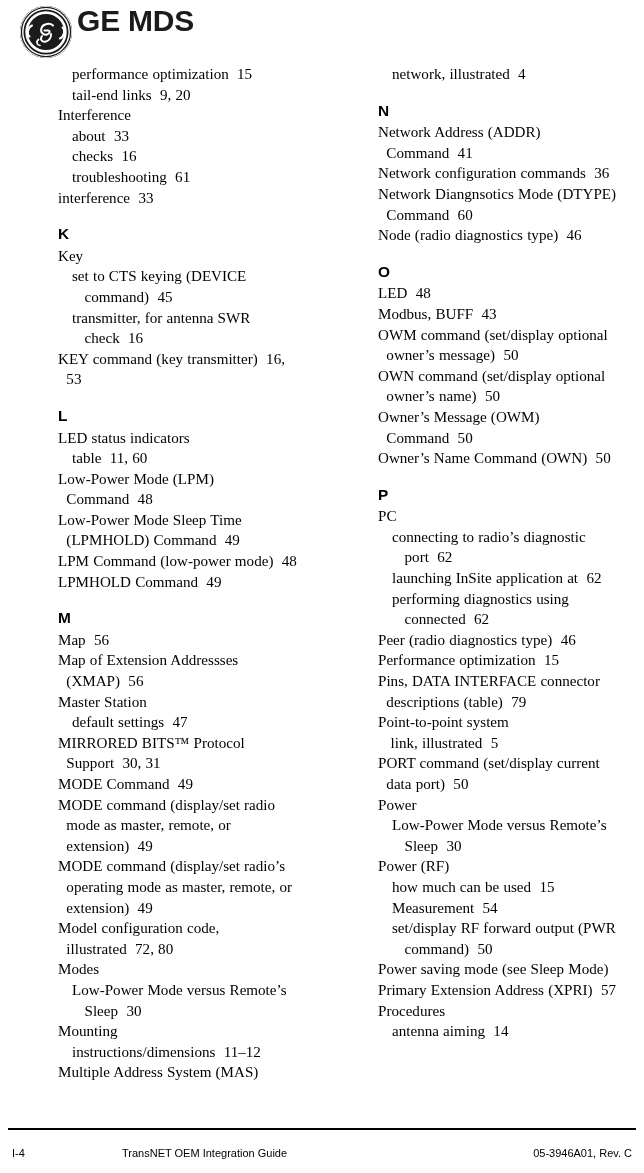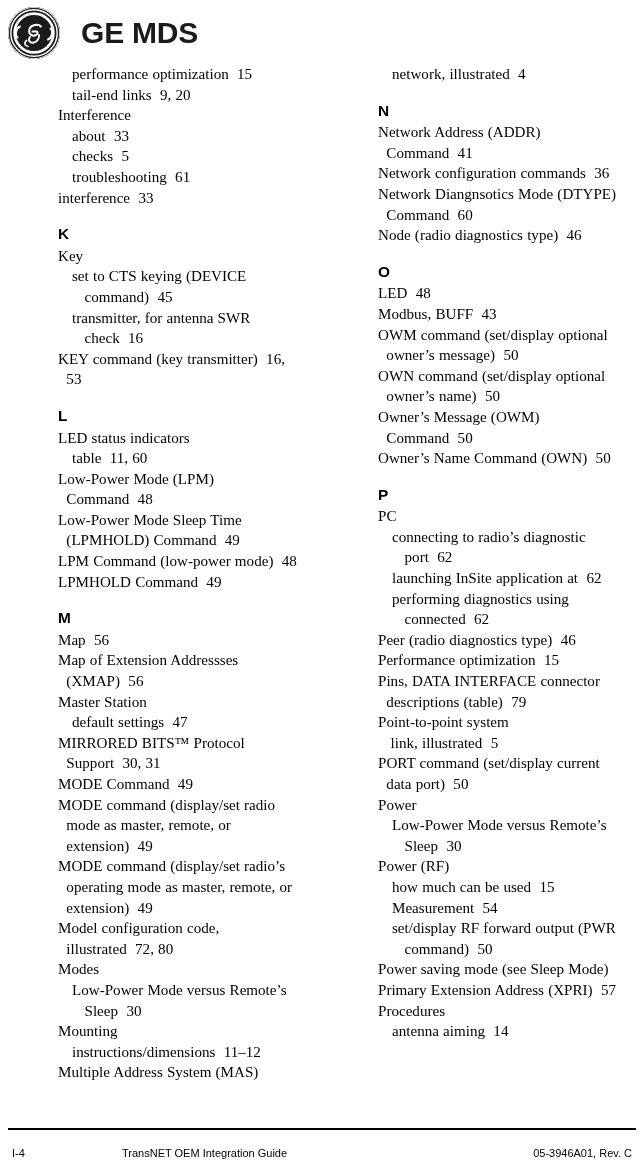--- a/index.html
+++ b/index.html
@@ -12,26 +12,26 @@
     height: 1173px;
     position: relative;
     font-family: "Liberation Serif", serif;
     color: #000000;
     overflow: hidden;
   }
 
   
   #masthead {
     position: absolute;
-    left: 8px;
+    left: 20px;
     top: 6px;
     height: 54px;
     display: flex;
-    align-items: center;
-    gap: 21px;
+    align-items: flex-start;
+    gap: 5px;
   }
   #ge-monogram {
     width: 52px;
     height: 52px;
     border-radius: 50%;
     background: #1b1b1b;
     position: relative;
     flex: 0 0 auto;
     box-shadow: inset 0 0 0 1.5px #ffffff, inset 0 0 0 3px #1b1b1b;
   }
@@ -132,21 +132,21 @@
   </div>
   <div id="ge-wordmark">GE MDS</div>
 </div>
 
 <div id="index-body">
   <div class="index-column" id="column-left">
       <div class="entry lvl1">performance optimization  15</div>
       <div class="entry lvl1">tail-end links  9, 20</div>
       <div class="entry lvl0">Interference</div>
       <div class="entry lvl1">about  33</div>
-      <div class="entry lvl1">checks  5</div>
+      <div class="entry lvl1">checks  16</div>
       <div class="entry lvl1">troubleshooting  61</div>
       <div class="entry lvl0">interference  33</div>
       <div class="section-letter">K</div>
       <div class="entry lvl0">Key</div>
       <div class="entry lvl1">set to CTS keying (DEVICE
    command)  45</div>
       <div class="entry lvl1">transmitter, for antenna SWR
    check  16</div>
       <div class="entry lvl0">KEY command (key transmitter)  16,
   53</div>

